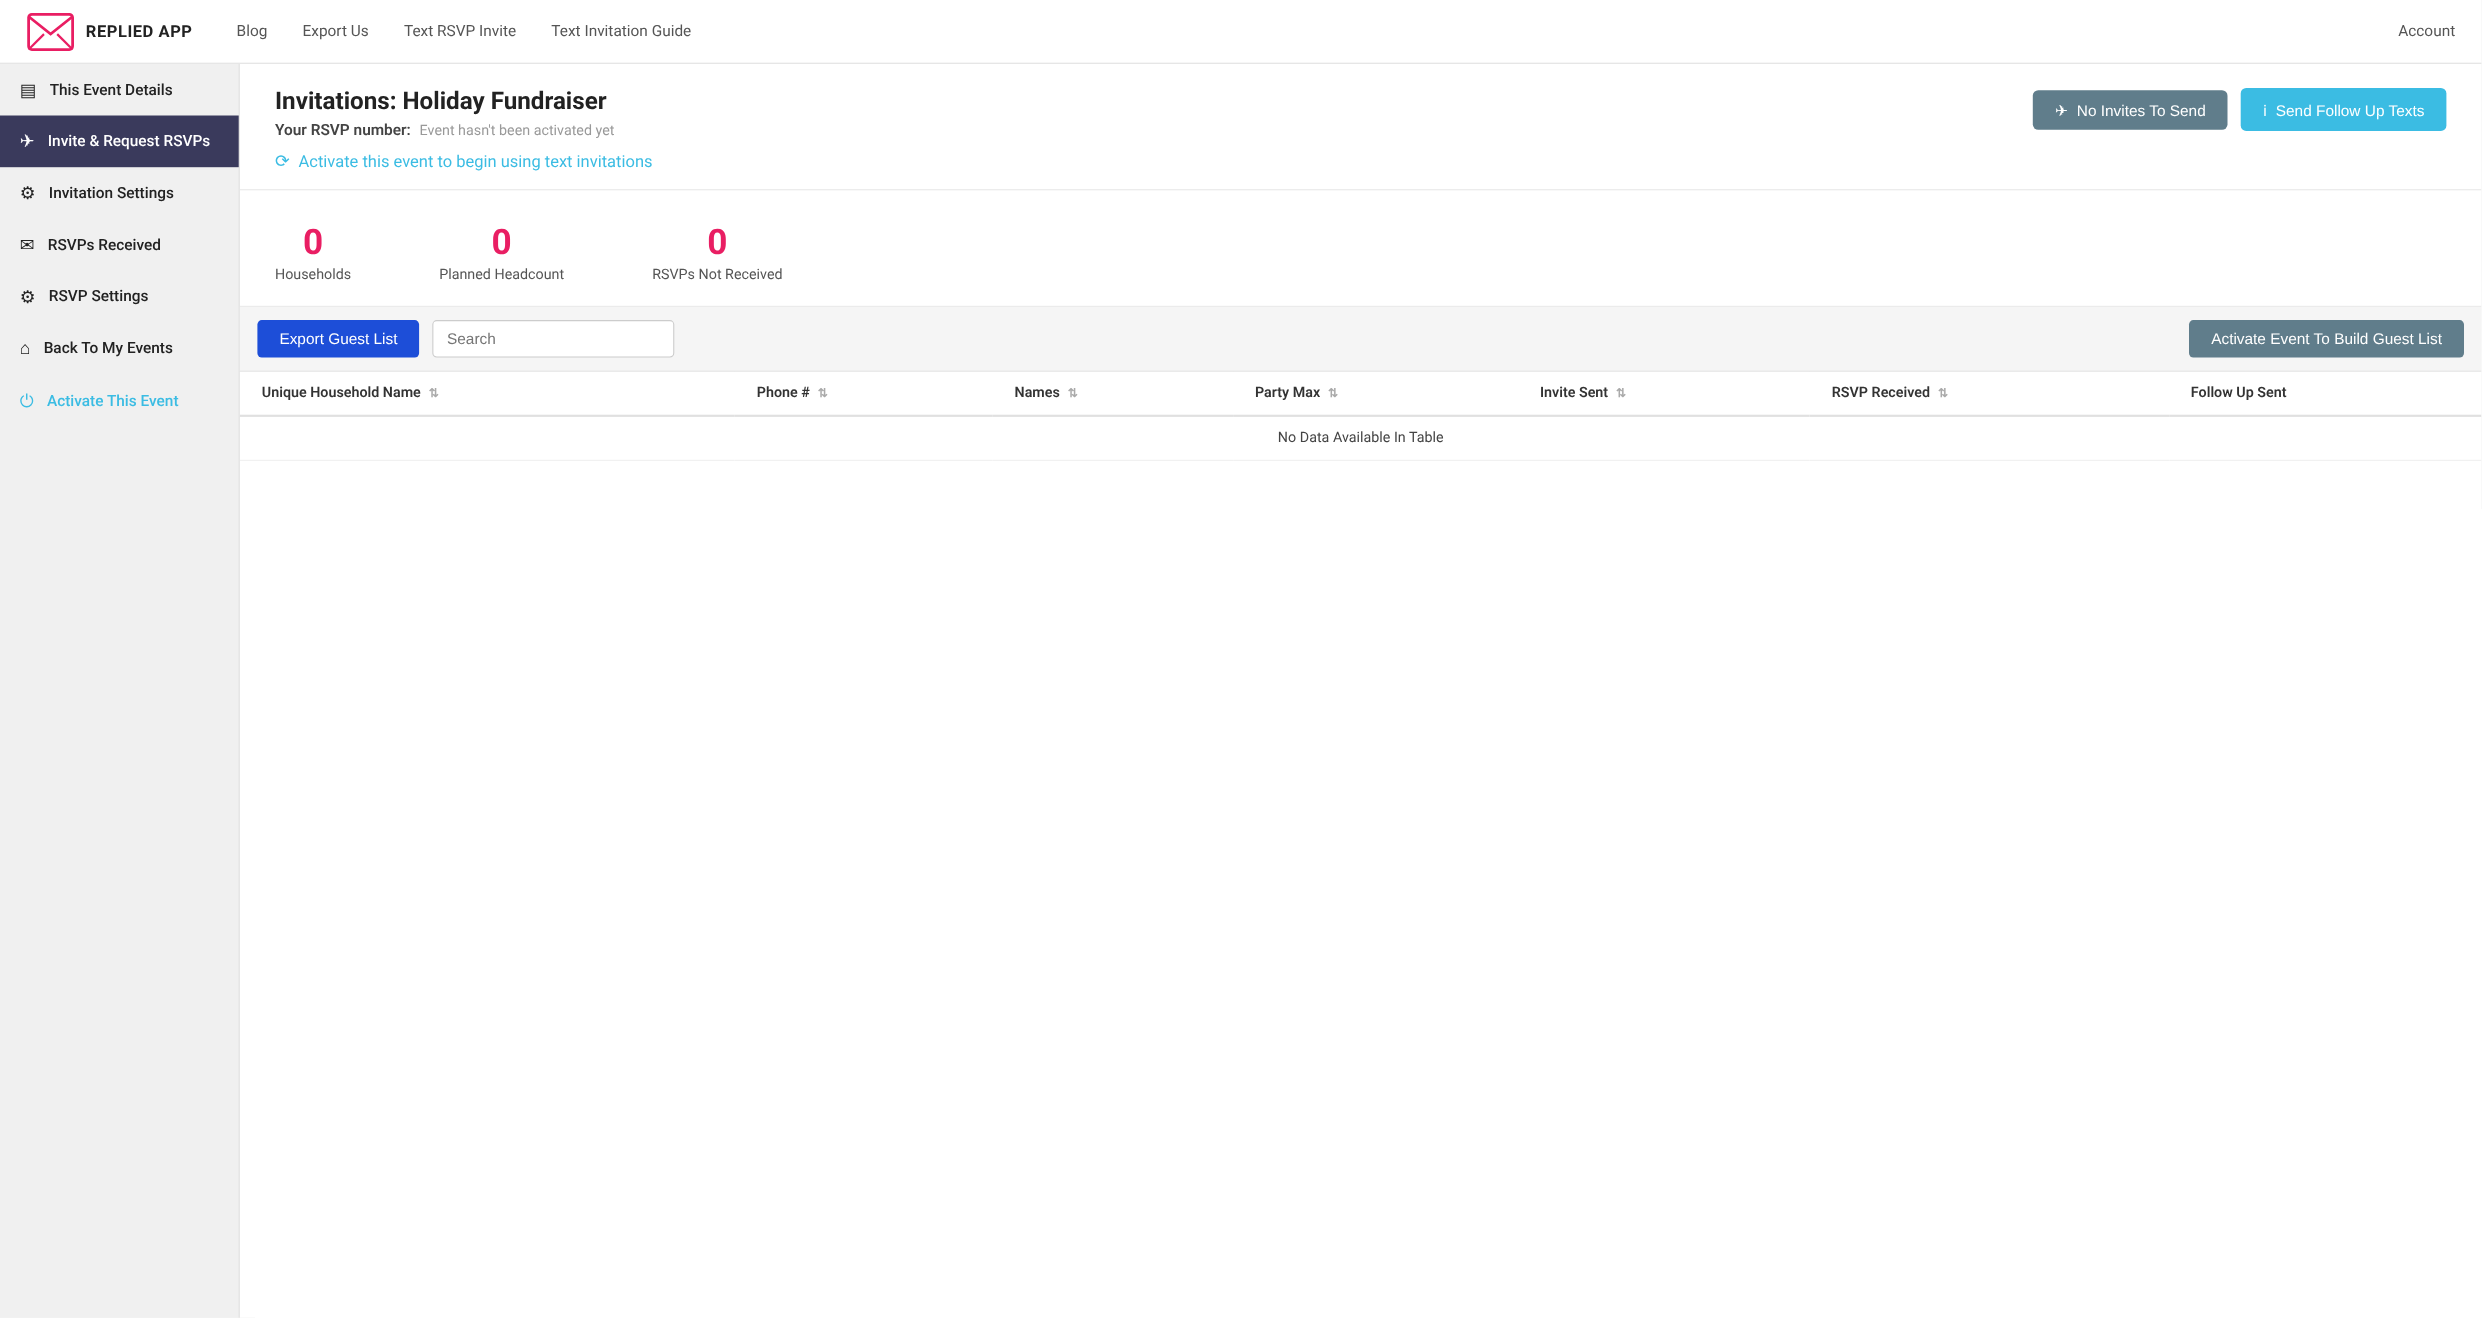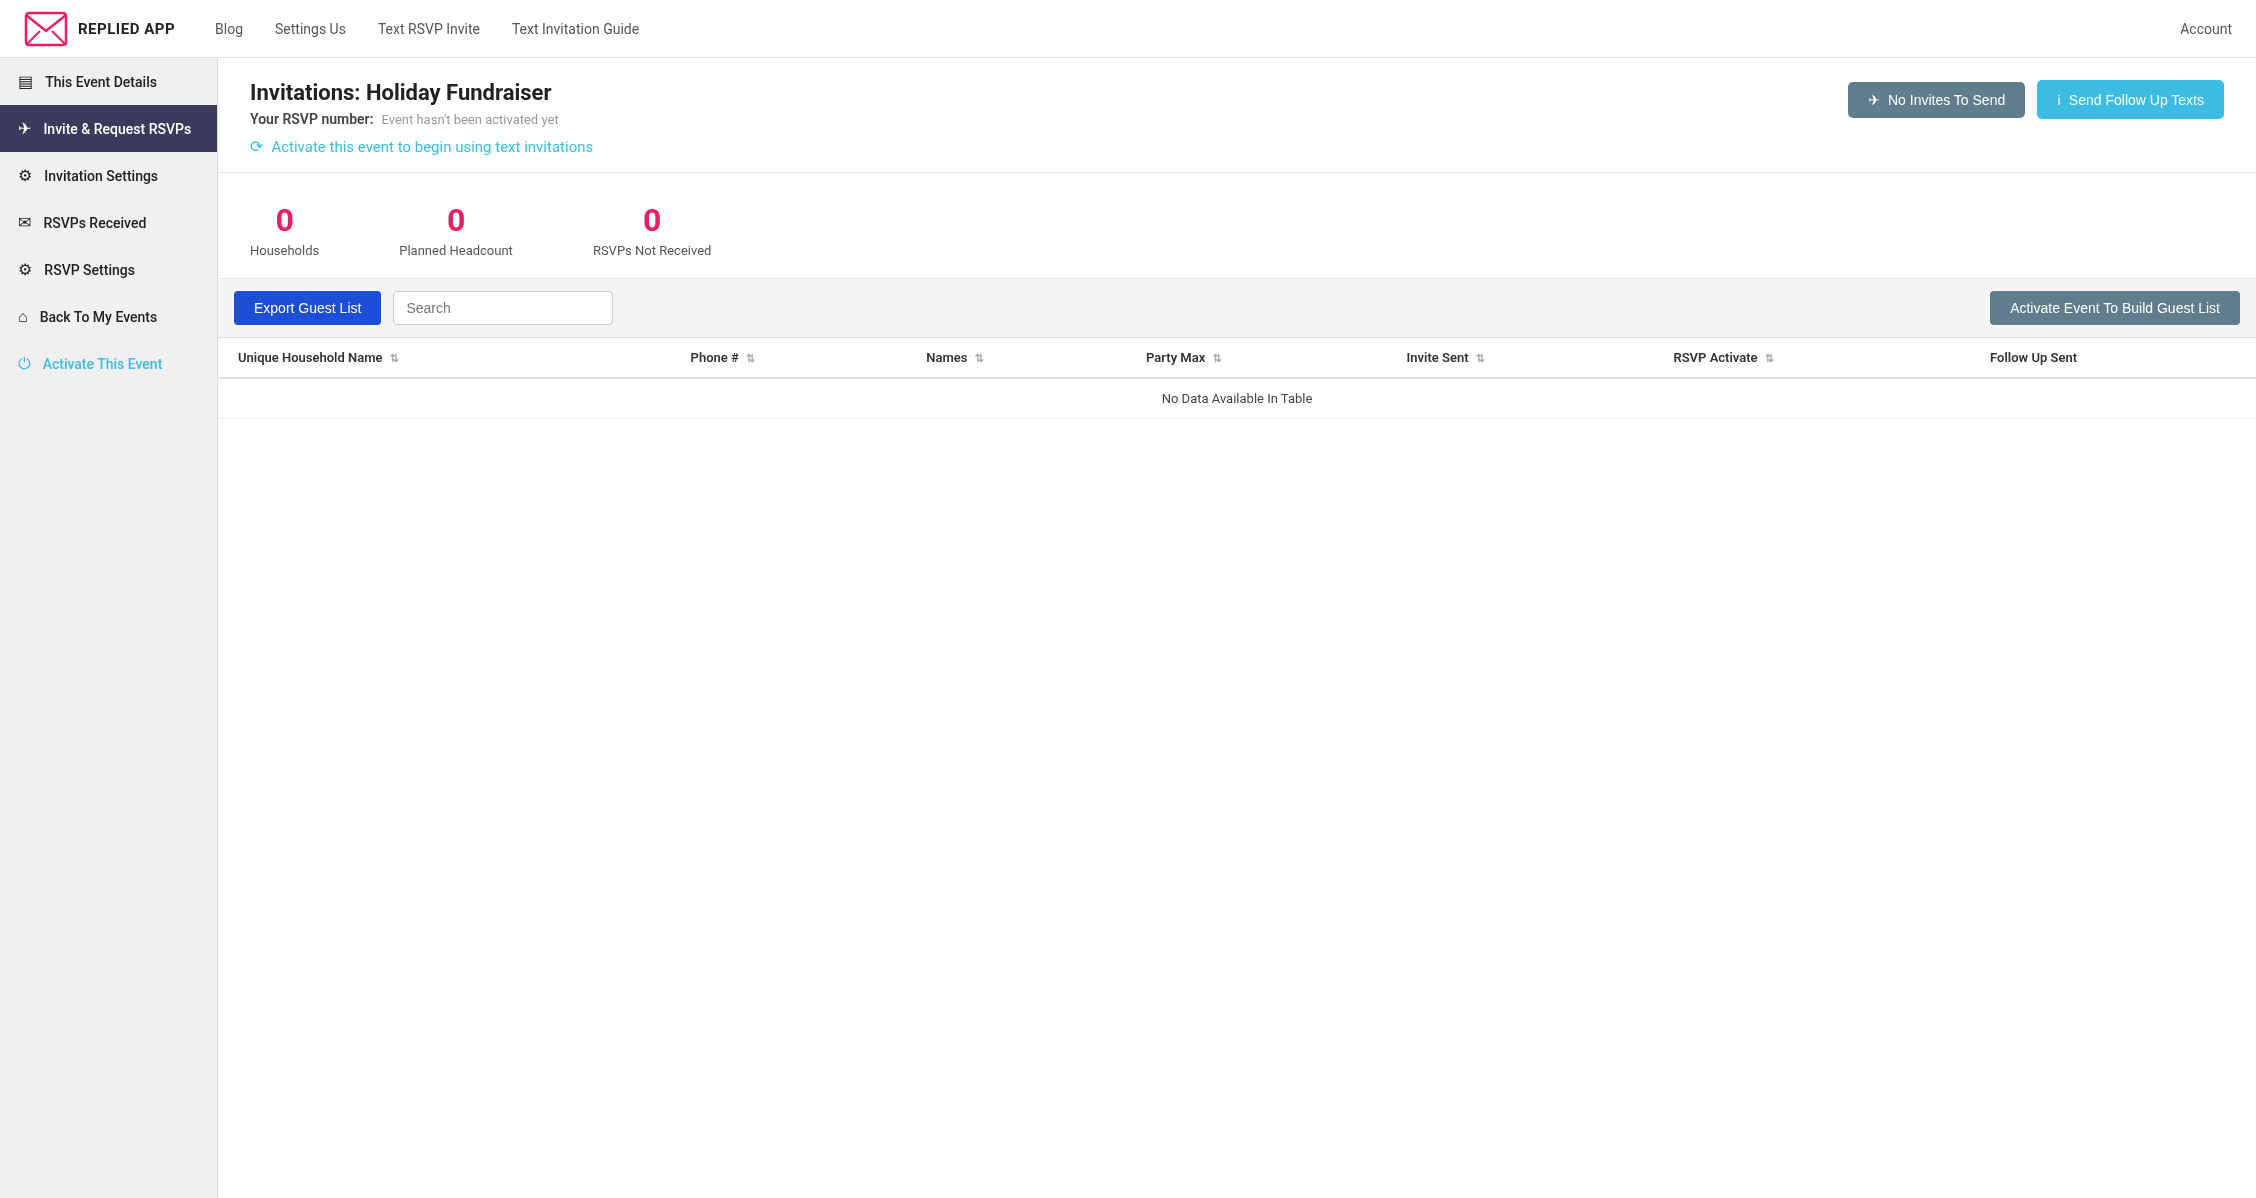--- a/index.html
+++ b/index.html
@@ -112,21 +112,21 @@
     <svg class="logo-icon" viewBox="0 0 44 36" fill="none" xmlns="http://www.w3.org/2000/svg">
       <rect x="2" y="2" width="40" height="32" rx="3" stroke="#e91e63" stroke-width="2.5" fill="none"></rect>
       <polyline points="2,4 22,20 42,4" stroke="#e91e63" stroke-width="2.5" fill="none"></polyline>
       <line x1="2" y1="34" x2="16" y2="20" stroke="#e91e63" stroke-width="2"></line>
       <line x1="42" y1="34" x2="28" y2="20" stroke="#e91e63" stroke-width="2"></line>
     </svg>
     <span class="logo-text">REPLIED APP</span>
   </a>
   <div class="nav-links">
     <a class="nav-link" href="#">Blog</a>
-    <a class="nav-link" href="#">Settings Us</a>
+    <a class="nav-link" href="#">Export Us</a>
     <a class="nav-link" href="#">Text RSVP Invite</a>
     <a class="nav-link" href="#">Text Invitation Guide</a>
   </div>
   <span class="nav-account">Account</span>
 </nav>
 
 <div class="layout">
 
   <aside class="sidebar">
     <div class="sidebar-item">
@@ -224,21 +224,21 @@
             </th>
             <th>
               <span>Party Max</span>
               <span class="sort-icon">⇅</span>
             </th>
             <th>
               <span>Invite Sent</span>
               <span class="sort-icon">⇅</span>
             </th>
             <th>
-              <span>RSVP Activate</span>
+              <span>RSVP Received</span>
               <span class="sort-icon">⇅</span>
             </th>
             <th>
               <span>Follow Up Sent</span>
             </th>
           </tr>
         </thead>
         <tbody>
           <tr class="no-data-row">
             <td colspan="7">No Data Available In Table</td>

